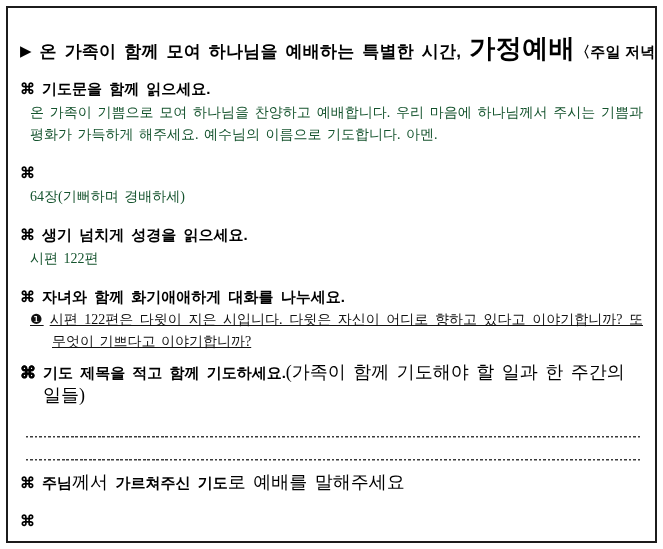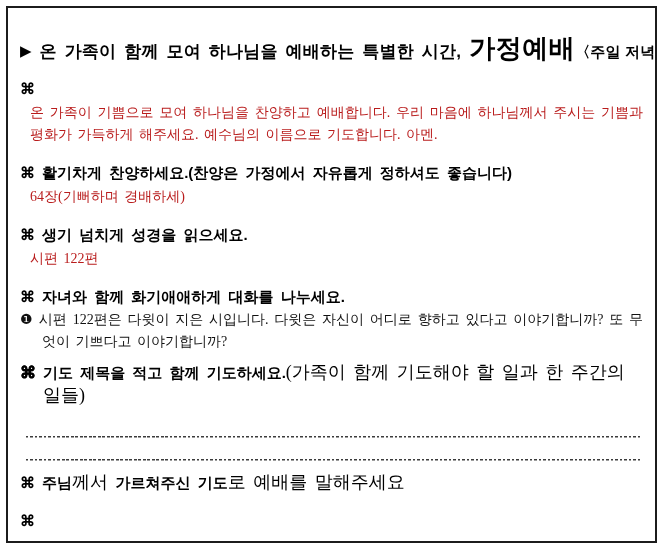--- a/index.html
+++ b/index.html
@@ -80,35 +80,37 @@
   }
   .head .note {
     font-weight: normal;
     font-family: "Liberation Serif", serif;
     font-size: 18px;
   }
   .body-text {
     font-family: "Liberation Serif", serif;
     font-size: 14px;
     line-height: 22px;
-    color: #b91c1c;
+    color: #14532d;
     margin-left: 10px;
     margin-top: 2px;
     text-align: justify;
     word-spacing: 2px;
   }
   .question {
     font-family: "Liberation Serif", serif;
     font-size: 14px;
     line-height: 22px;
     color: #111;
+    margin-left: 10px;
     padding-left: 22px;
     text-indent: -22px;
     text-align: justify;
     word-spacing: 2px;
+    text-decoration: underline;
   }
   .qnum {
     margin-right: 6px;
     font-family: "DejaVu Sans", sans-serif;
     font-size: 14px;
   }
   .mt12 { margin-top: 12px; }
   .mt16 { margin-top: 16px; }
   .mt18 { margin-top: 18px; }
   .mt10 { margin-top: 10px; }
@@ -138,28 +140,28 @@
     <div class="title">
       <span class="arrow">▶</span>
       <span class="lead">온 가족이 함께 모여 하나님을 예배하는 특별한 시간,</span>
       <span class="highlight">가정예배</span>
       <span class="time">〈주일 저녁6시〉</span>
     </div>
 
     <div class="section">
       <div class="head mt12">
         <span class="marker">⌘</span>
+        <span>기도문을 함께 읽으세요.</span>
       </div>
       <div class="body-text">온 가족이 기쁨으로 모여 하나님을 찬양하고 예배합니다. 우리 마음에 하나님께서 주시는 기쁨과 평화가 가득하게 해주세요. 예수님의 이름으로 기도합니다. 아멘.</div>
     </div>
 
     <div class="section">
       <div class="head mt16">
         <span class="marker">⌘</span>
-        <span>활기차게 찬양하세요.(찬양은 가정에서 자유롭게 정하셔도 좋습니다)</span>
       </div>
       <div class="body-text">64장(기뻐하며 경배하세)</div>
     </div>
 
     <div class="section">
       <div class="head mt16">
         <span class="marker">⌘</span>
         <span>생기 넘치게 성경을 읽으세요.</span>
       </div>
       <div class="body-text">시편 122편</div>

